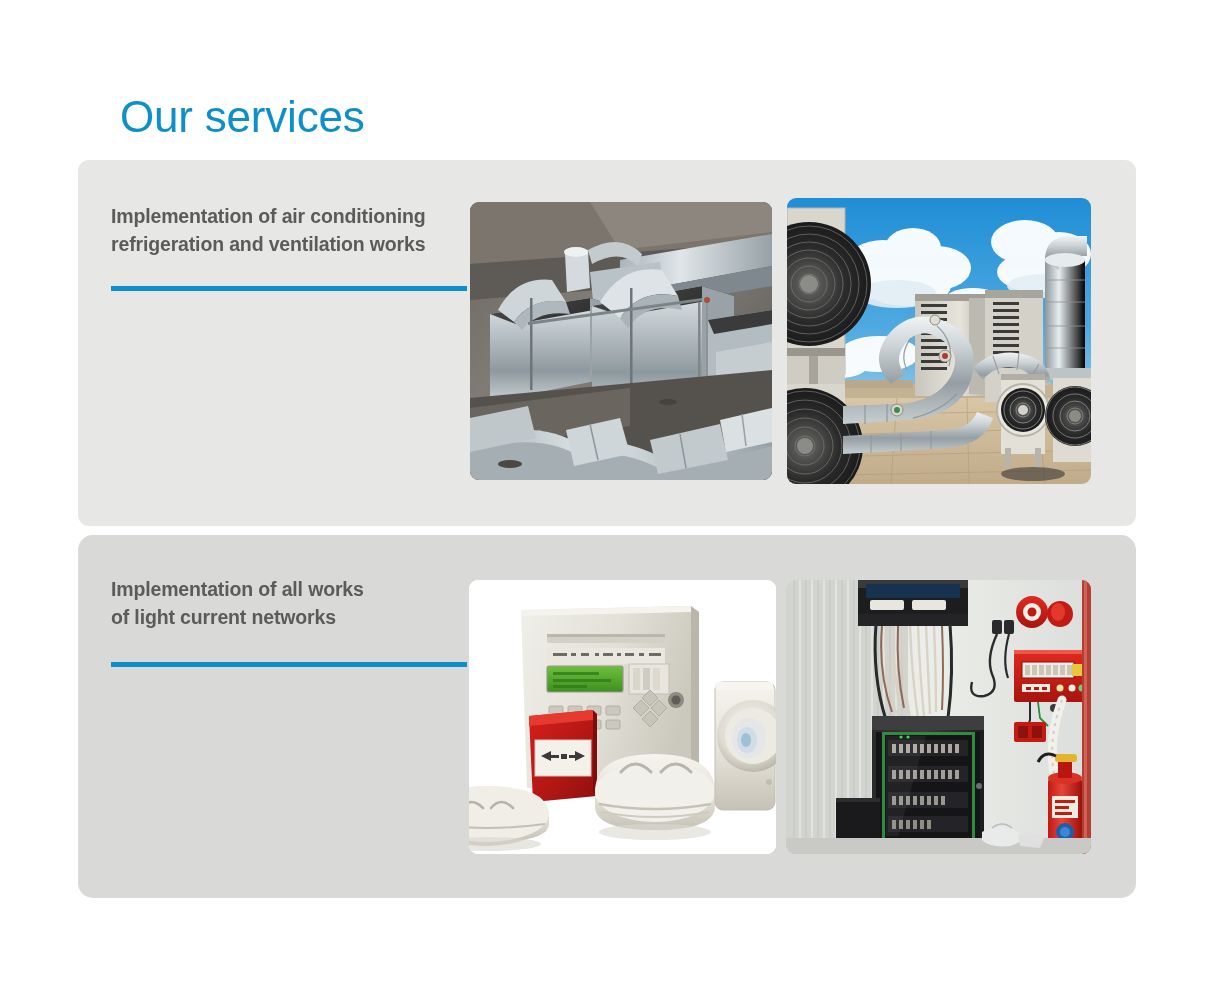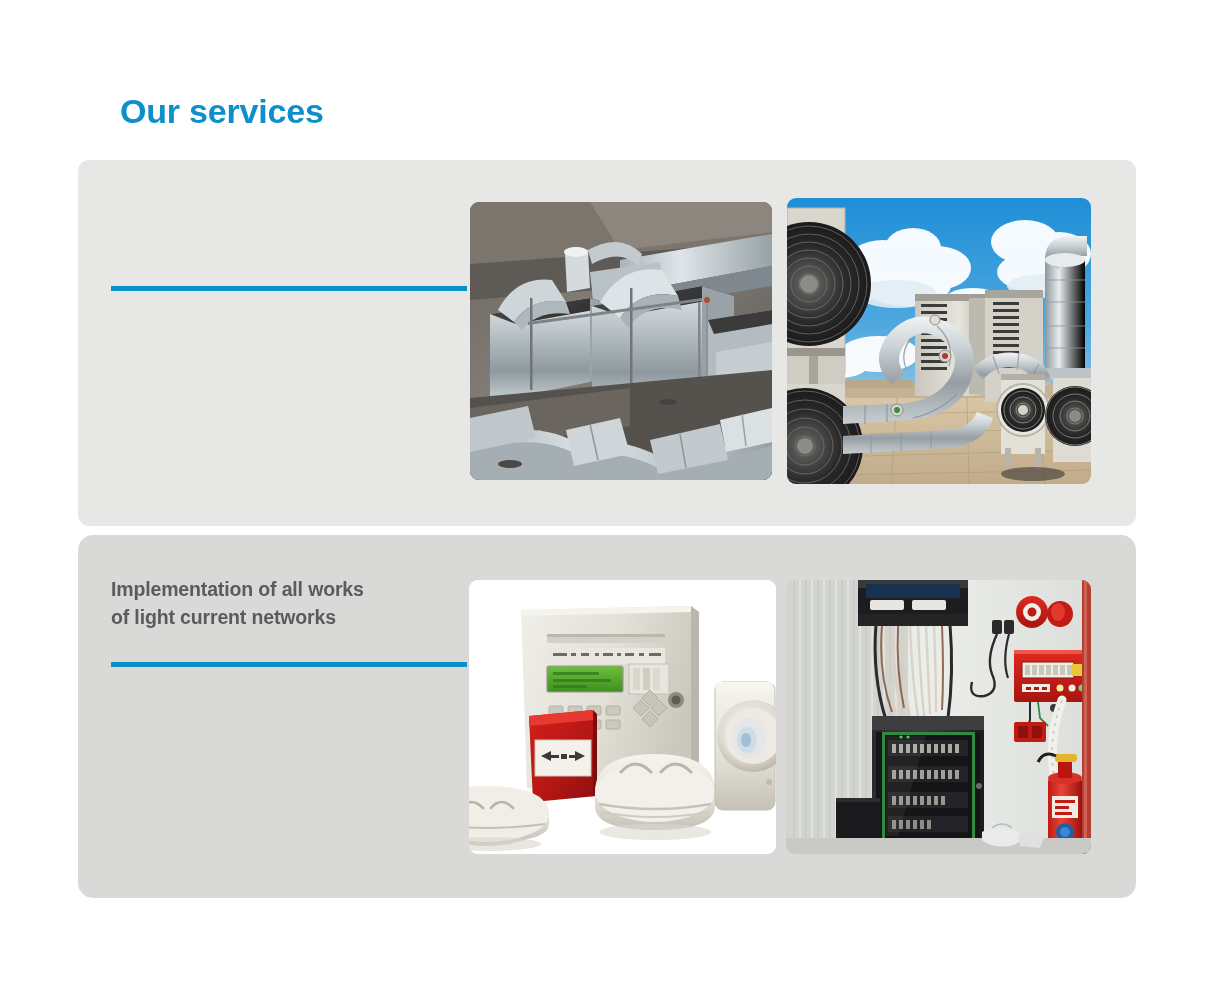--- a/index.html
+++ b/index.html
@@ -23,22 +23,22 @@
     width: 1230px;
     height: 998px;
     background: #ffffff;
   }
 
   
   #page-title {
     position: absolute;
     left: 120px;
     top: 92px;
-    font-size: 34px;
-    font-weight: 700;
+    font-size: 44px;
+    font-weight: 400;
     letter-spacing: -0.2px;
     color: #0d8fcc;
     line-height: 1.15;
     white-space: nowrap;
   }
 
   
   .service-panel {
     position: absolute;
     left: 78px;
@@ -101,20 +101,24 @@
 </style>
 </head>
 <body>
 
 <div id="slide">
 
   <div id="page-title">Our services</div>
 
   <div class="service-panel" id="service-panel-0">
 
+    <div class="panel-text-col">
+      <div class="service-heading">Implementation of air conditioning
+refrigeration and ventilation works</div>
+    </div>
 
     <div class="service-rule"></div>
 
     <div class="tile tile-a">
       <svg viewBox="0 0 302 278" preserveAspectRatio="none">
         <defs>
           <linearGradient id="p1a-roof" x1="0" y1="0" x2="1" y2="1">
             <stop offset="0%" stop-color="#6b655f"></stop>
             <stop offset="45%" stop-color="#85807a"></stop>
             <stop offset="100%" stop-color="#514e4b"></stop>

